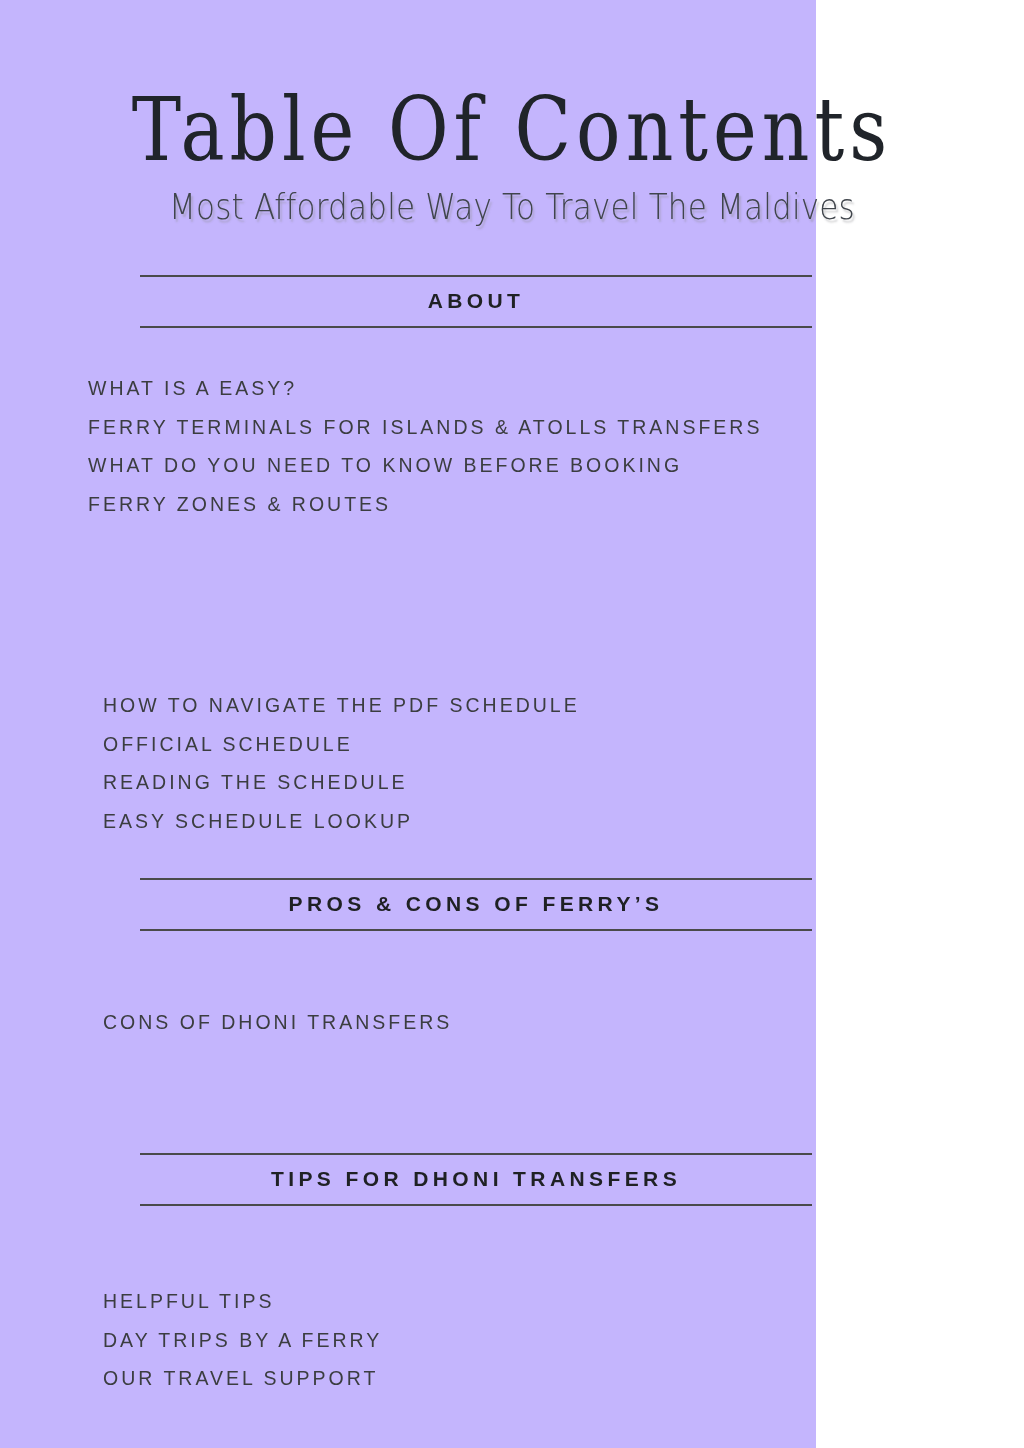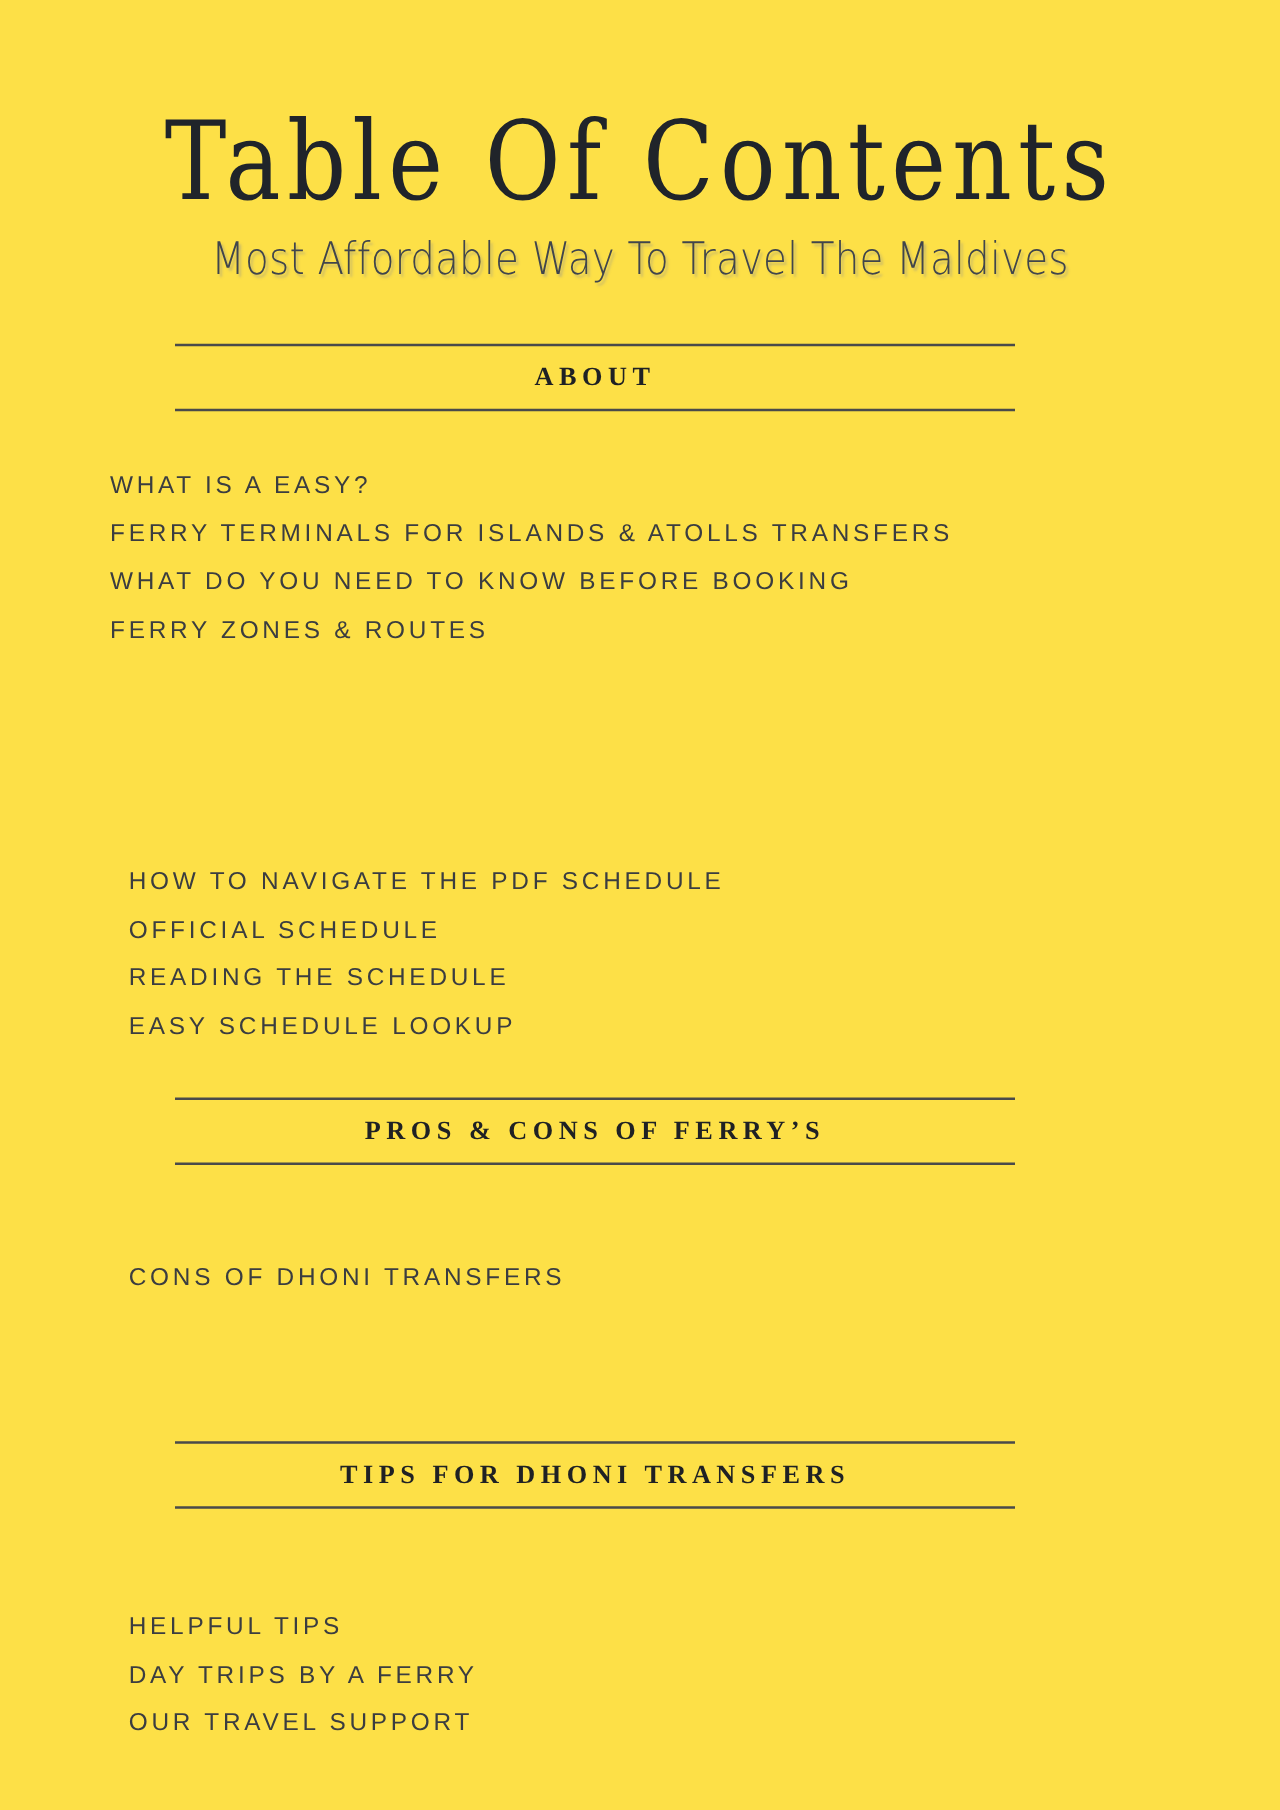--- a/index.html
+++ b/index.html
@@ -13,23 +13,23 @@
     height: 1448px;
     position: relative;
     overflow: hidden;
     font-family: "Liberation Sans", sans-serif;
     -webkit-font-smoothing: antialiased;
   }
 
   .page {
     position: absolute;
     left: 0; top: 0;
-    width: 1024px;
+    width: 816px;
     height: 1448px;
-    background: #fde047;
+    background: #c4b5fd;
   }
 
   
   .masthead {
     position: absolute;
     left: 0;
     top: 86px;
     width: 1024px;
     text-align: center;
   }
@@ -67,21 +67,21 @@
     position: absolute;
     left: 140px;
     width: 672px;
     border-top: 2px solid #4a4a4a;
     border-bottom: 2px solid #4a4a4a;
     text-align: center;
     box-sizing: border-box;
   }
   .section-head-label {
     display: block;
-    font-family: Liberation Serif, serif;
+    font-family: Liberation Sans, sans-serif;
     font-weight: 700;
     font-size: 21px;
     letter-spacing: 4.4px;
     color: #1f2124;
     padding: 12px 0 13px 0;
     white-space: nowrap;
   }
 
   .toc-list {
     position: absolute;

